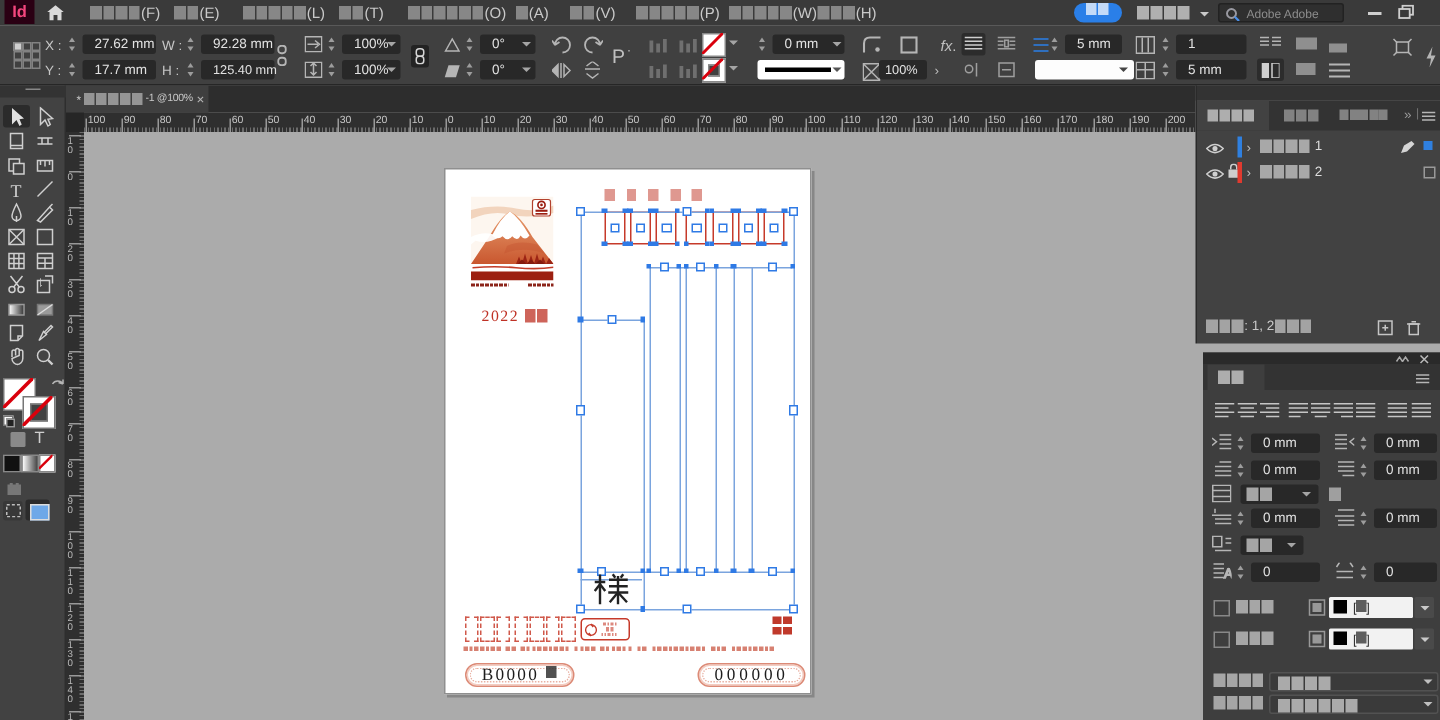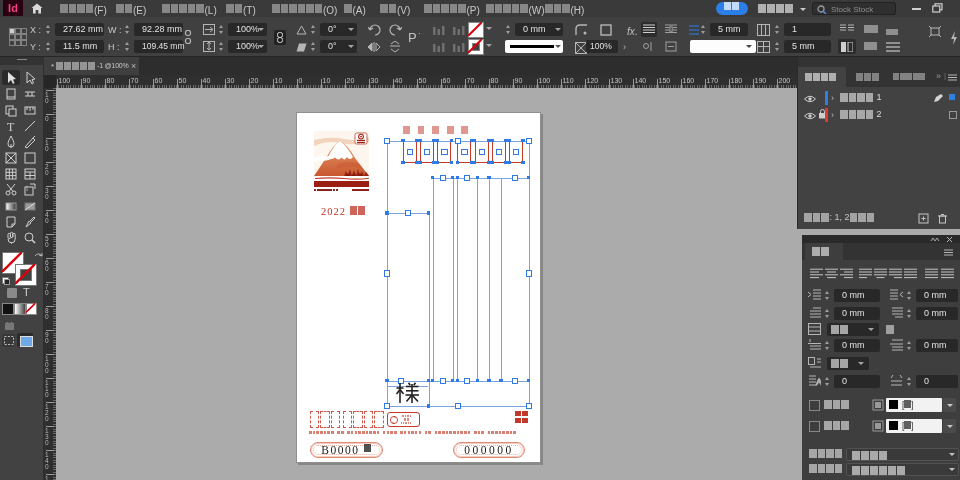--- a/index.html
+++ b/index.html
@@ -16,21 +16,21 @@
     <div style="position:absolute;left:486px;top:4px;font-size:10px;color:#c9c9c9;white-space:nowrap;"><i style="display:inline-block;width:7.5px;height:8.5px;background:#c6c6c6;opacity:0.55;margin-right:1px;vertical-align:top;"></i><i style="display:inline-block;width:7.5px;height:8.5px;background:#c6c6c6;opacity:0.55;margin-right:1px;vertical-align:top;"></i><i style="display:inline-block;width:7.5px;height:8.5px;background:#c6c6c6;opacity:0.55;margin-right:1px;vertical-align:top;"></i><i style="display:inline-block;width:7.5px;height:8.5px;background:#c6c6c6;opacity:0.55;margin-right:1px;vertical-align:top;"></i><i style="display:inline-block;width:7.5px;height:8.5px;background:#c6c6c6;opacity:0.55;margin-right:1px;vertical-align:top;"></i><span style="vertical-align:middle;">(W)</span></div>
     <div style="position:absolute;left:545px;top:4px;font-size:10px;color:#c9c9c9;white-space:nowrap;"><i style="display:inline-block;width:7.5px;height:8.5px;background:#c6c6c6;opacity:0.55;margin-right:1px;vertical-align:top;"></i><i style="display:inline-block;width:7.5px;height:8.5px;background:#c6c6c6;opacity:0.55;margin-right:1px;vertical-align:top;"></i><i style="display:inline-block;width:7.5px;height:8.5px;background:#c6c6c6;opacity:0.55;margin-right:1px;vertical-align:top;"></i><span style="vertical-align:middle;">(H)</span></div>
     <div style="position:absolute;left:716px;top:2px;width:32px;height:13px;border-radius:7px;background:#2a7fe8;text-align:center;line-height:13px;"><i style="display:inline-block;width:7px;height:8px;background:#eef4fd;opacity:0.78;margin-right:1px;vertical-align:top;"></i><i style="display:inline-block;width:7px;height:8px;background:#eef4fd;opacity:0.78;margin-right:1px;vertical-align:top;"></i></div>
     <div style="position:absolute;left:758px;top:4px;"><i style="display:inline-block;width:8px;height:9px;background:#d2d2d2;opacity:0.78;margin-right:1px;vertical-align:top;"></i><i style="display:inline-block;width:8px;height:9px;background:#d2d2d2;opacity:0.78;margin-right:1px;vertical-align:top;"></i><i style="display:inline-block;width:8px;height:9px;background:#d2d2d2;opacity:0.78;margin-right:1px;vertical-align:top;"></i><i style="display:inline-block;width:8px;height:9px;background:#d2d2d2;opacity:0.78;margin-right:1px;vertical-align:top;"></i></div>
     <div style="position:absolute;left:800px;top:8px;border-left:3px solid transparent;border-right:3px solid transparent;border-top:3.5px solid #c9c9c9;"></div>
     <div style="position:absolute;left:812px;top:2px;width:84px;height:13px;background:#2f2f2f;border:1px solid #222;box-sizing:border-box;border-radius:2px;">
       <svg width="10" height="9" style="position:absolute;left:4px;top:2px;" viewBox="0 0 10 9">
         <circle cx="4" cy="4" r="3" fill="none" stroke="#9a9aa2" stroke-width="1.3"></circle>
         <line x1="6.2" y1="6.2" x2="9" y2="9" stroke="#4a8fe8" stroke-width="1.5"></line>
       </svg>
-      <span style="position:absolute;left:18px;top:2px;font-size:8px;color:#8d8d8d;">Stock Stock</span>
+      <span style="position:absolute;left:18px;top:2px;font-size:8px;color:#8d8d8d;">Adobe Adobe</span>
     </div>
     <div style="position:absolute;left:912px;top:8px;width:9px;height:2px;background:#cfcfcf;"></div>
     <svg style="position:absolute;left:932px;top:3px;" width="11" height="10" viewBox="0 0 11 10">
       <rect x="3" y="0.8" width="7" height="6" fill="none" stroke="#cfcfcf" stroke-width="1.2"></rect>
       <rect x="0.8" y="3" width="7" height="6" fill="#3a3a3a" stroke="#cfcfcf" stroke-width="1.2"></rect>
     </svg>
   </div>
 <div style="position:absolute;left:0;top:17px;width:960px;height:40px;background:#404040;border-bottom:1px solid #262626;box-sizing:border-box;">
     <div style="position:absolute;left:9px;top:11px;width:17px;height:17px;">
       <div style="position:absolute;left:0px;top:0px;width:4px;height:4px;border:1px solid #828282;background:#cfcfcf;"></div>
@@ -53,27 +53,27 @@
     <div style="position:absolute;left:124px;top:6px;width:8px;height:13px;">
       <div style="position:absolute;left:1px;top:2px;border-left:2.5px solid transparent;border-right:2.5px solid transparent;border-bottom:3px solid #9d9d9d;"></div>
       <div style="position:absolute;left:1px;bottom:2px;border-left:2.5px solid transparent;border-right:2.5px solid transparent;border-top:3px solid #9d9d9d;"></div>
     </div>
     <div style="position:absolute;left:134px;top:6px;width:49px;height:13px;background:#282828;border-radius:2px;color:#e2e2e2;font-size:9px;line-height:13px;padding-left:8px;box-sizing:border-box;white-space:nowrap;">92.28 mm</div>
     <div style="position:absolute;left:30px;top:25px;font-size:9px;line-height:11px;color:#c6c6c6;white-space:nowrap;">Y :</div>
     <div style="position:absolute;left:45px;top:23px;width:8px;height:13px;">
       <div style="position:absolute;left:1px;top:2px;border-left:2.5px solid transparent;border-right:2.5px solid transparent;border-bottom:3px solid #9d9d9d;"></div>
       <div style="position:absolute;left:1px;bottom:2px;border-left:2.5px solid transparent;border-right:2.5px solid transparent;border-top:3px solid #9d9d9d;"></div>
     </div>
-    <div style="position:absolute;left:55px;top:23px;width:49px;height:13px;background:#282828;border-radius:2px;color:#e2e2e2;font-size:9px;line-height:13px;padding-left:8px;box-sizing:border-box;white-space:nowrap;">11.5 mm</div>
+    <div style="position:absolute;left:55px;top:23px;width:49px;height:13px;background:#282828;border-radius:2px;color:#e2e2e2;font-size:9px;line-height:13px;padding-left:8px;box-sizing:border-box;white-space:nowrap;">17.7 mm</div>
     <div style="position:absolute;left:108px;top:25px;font-size:9px;line-height:11px;color:#c6c6c6;white-space:nowrap;">H :</div>
     <div style="position:absolute;left:124px;top:23px;width:8px;height:13px;">
       <div style="position:absolute;left:1px;top:2px;border-left:2.5px solid transparent;border-right:2.5px solid transparent;border-bottom:3px solid #9d9d9d;"></div>
       <div style="position:absolute;left:1px;bottom:2px;border-left:2.5px solid transparent;border-right:2.5px solid transparent;border-top:3px solid #9d9d9d;"></div>
     </div>
-    <div style="position:absolute;left:134px;top:23px;width:49px;height:13px;background:#282828;border-radius:2px;color:#e2e2e2;font-size:8.5px;line-height:13px;padding-left:8px;box-sizing:border-box;white-space:nowrap;">109.45 mm</div>
+    <div style="position:absolute;left:134px;top:23px;width:49px;height:13px;background:#282828;border-radius:2px;color:#e2e2e2;font-size:8.5px;line-height:13px;padding-left:8px;box-sizing:border-box;white-space:nowrap;">125.40 mm</div>
     <svg style="position:absolute;left:183px;top:13px;" width="10" height="14" viewBox="0 0 10 14">
       <rect x="2.5" y="0.5" width="5" height="5" rx="2" fill="none" stroke="#b5b5b5" stroke-width="1.2"></rect>
       <rect x="2.5" y="8.5" width="5" height="5" rx="2" fill="none" stroke="#b5b5b5" stroke-width="1.2"></rect>
     </svg>
     <svg style="position:absolute;left:203px;top:7px;" width="12" height="11" viewBox="0 0 12 11">
       <rect x="0.5" y="0.5" width="11" height="10" fill="none" stroke="#b5b5b5"></rect>
       <path d="M2 5.5 H9 M7 3 L10 5.5 L7 8" fill="none" stroke="#b5b5b5"></path>
     </svg>
     <div style="position:absolute;left:218px;top:6px;width:8px;height:13px;">
       <div style="position:absolute;left:1px;top:2px;border-left:2.5px solid transparent;border-right:2.5px solid transparent;border-bottom:3px solid #9d9d9d;"></div>
@@ -716,21 +716,21 @@
       <div style="position:absolute;left:104px;top:309px;font-size:0;"><i style="display:inline-block;width:1.2000000000000002px;height:2.2px;background:#c63a2a;opacity:0.6;margin-right:1px;vertical-align:top;"></i><i style="display:inline-block;width:1.2000000000000002px;height:2.2px;background:#c63a2a;opacity:0.6;margin-right:1px;vertical-align:top;"></i><i style="display:inline-block;width:1.2000000000000002px;height:2.2px;background:#c63a2a;opacity:0.6;margin-right:1px;vertical-align:top;"></i><i style="display:inline-block;width:1.2000000000000002px;height:2.2px;background:#c63a2a;opacity:0.6;margin-right:1px;vertical-align:top;"></i><i style="display:inline-block;width:1.2000000000000002px;height:2.2px;background:#c63a2a;opacity:0.6;margin-right:1px;vertical-align:top;"></i></div>
       <div style="position:absolute;left:218px;top:297.5px;width:5.6px;height:5.6px;background:#c0392b;"></div>
       <div style="position:absolute;left:225px;top:297.5px;width:5.6px;height:5.6px;background:#c0392b;"></div>
       <div style="position:absolute;left:218px;top:304.5px;width:5.6px;height:5.6px;background:#c0392b;"></div>
       <div style="position:absolute;left:225px;top:304.5px;width:5.6px;height:5.6px;background:#c0392b;"></div>
       <div style="position:absolute;left:12px;top:318px;white-space:nowrap;font-size:0;line-height:0;"><i style="display:inline-block;width:2.6px;height:3.4px;background:#c8503c;opacity:0.72;margin-right:1.1px;vertical-align:top;"></i><i style="display:inline-block;width:2.6px;height:3.4px;background:#c8503c;opacity:0.72;margin-right:1.1px;vertical-align:top;"></i><i style="display:inline-block;width:2.6px;height:3.4px;background:#c8503c;opacity:0.72;margin-right:1.1px;vertical-align:top;"></i><i style="display:inline-block;width:2.6px;height:3.4px;background:#c8503c;opacity:0.72;margin-right:1.1px;vertical-align:top;"></i><i style="display:inline-block;width:2.6px;height:3.4px;background:#c8503c;opacity:0.72;margin-right:1.1px;vertical-align:top;"></i><i style="display:inline-block;width:2.6px;height:3.4px;background:#c8503c;opacity:0.72;margin-right:1.1px;vertical-align:top;"></i><i style="display:inline-block;width:2.6px;height:3.4px;background:#c8503c;opacity:0.72;margin-right:1.1px;vertical-align:top;"></i><i style="display:inline-block;width:2.5px;"></i><i style="display:inline-block;width:2.6px;height:3.4px;background:#c8503c;opacity:0.72;margin-right:1.1px;vertical-align:top;"></i><i style="display:inline-block;width:2.6px;height:3.4px;background:#c8503c;opacity:0.72;margin-right:1.1px;vertical-align:top;"></i><i style="display:inline-block;width:2.5px;"></i><i style="display:inline-block;width:2.6px;height:3.4px;background:#c8503c;opacity:0.72;margin-right:1.1px;vertical-align:top;"></i><i style="display:inline-block;width:2.6px;height:3.4px;background:#c8503c;opacity:0.72;margin-right:1.1px;vertical-align:top;"></i><i style="display:inline-block;width:2.6px;height:3.4px;background:#c8503c;opacity:0.72;margin-right:1.1px;vertical-align:top;"></i><i style="display:inline-block;width:2.6px;height:3.4px;background:#c8503c;opacity:0.72;margin-right:1.1px;vertical-align:top;"></i><i style="display:inline-block;width:2.6px;height:3.4px;background:#c8503c;opacity:0.72;margin-right:1.1px;vertical-align:top;"></i><i style="display:inline-block;width:2.6px;height:3.4px;background:#c8503c;opacity:0.72;margin-right:1.1px;vertical-align:top;"></i><i style="display:inline-block;width:2.6px;height:3.4px;background:#c8503c;opacity:0.72;margin-right:1.1px;vertical-align:top;"></i><i style="display:inline-block;width:2.6px;height:3.4px;background:#c8503c;opacity:0.72;margin-right:1.1px;vertical-align:top;"></i><i style="display:inline-block;width:2.6px;height:3.4px;background:#c8503c;opacity:0.72;margin-right:1.1px;vertical-align:top;"></i><i style="display:inline-block;width:2.5px;"></i><i style="display:inline-block;width:2.6px;height:3.4px;background:#c8503c;opacity:0.72;margin-right:1.1px;vertical-align:top;"></i><i style="display:inline-block;width:2.6px;height:3.4px;background:#c8503c;opacity:0.72;margin-right:1.1px;vertical-align:top;"></i><i style="display:inline-block;width:2.6px;height:3.4px;background:#c8503c;opacity:0.72;margin-right:1.1px;vertical-align:top;"></i><i style="display:inline-block;width:2.6px;height:3.4px;background:#c8503c;opacity:0.72;margin-right:1.1px;vertical-align:top;"></i><i style="display:inline-block;width:2.5px;"></i><i style="display:inline-block;width:2.6px;height:3.4px;background:#c8503c;opacity:0.72;margin-right:1.1px;vertical-align:top;"></i><i style="display:inline-block;width:2.6px;height:3.4px;background:#c8503c;opacity:0.72;margin-right:1.1px;vertical-align:top;"></i><i style="display:inline-block;width:2.6px;height:3.4px;background:#c8503c;opacity:0.72;margin-right:1.1px;vertical-align:top;"></i><i style="display:inline-block;width:2.6px;height:3.4px;background:#c8503c;opacity:0.72;margin-right:1.1px;vertical-align:top;"></i><i style="display:inline-block;width:2.6px;height:3.4px;background:#c8503c;opacity:0.72;margin-right:1.1px;vertical-align:top;"></i><i style="display:inline-block;width:2.6px;height:3.4px;background:#c8503c;opacity:0.72;margin-right:1.1px;vertical-align:top;"></i><i style="display:inline-block;width:2.5px;"></i><i style="display:inline-block;width:2.6px;height:3.4px;background:#c8503c;opacity:0.72;margin-right:1.1px;vertical-align:top;"></i><i style="display:inline-block;width:2.6px;height:3.4px;background:#c8503c;opacity:0.72;margin-right:1.1px;vertical-align:top;"></i><i style="display:inline-block;width:2.5px;"></i><i style="display:inline-block;width:2.6px;height:3.4px;background:#c8503c;opacity:0.72;margin-right:1.1px;vertical-align:top;"></i><i style="display:inline-block;width:2.6px;height:3.4px;background:#c8503c;opacity:0.72;margin-right:1.1px;vertical-align:top;"></i><i style="display:inline-block;width:2.6px;height:3.4px;background:#c8503c;opacity:0.72;margin-right:1.1px;vertical-align:top;"></i><i style="display:inline-block;width:2.6px;height:3.4px;background:#c8503c;opacity:0.72;margin-right:1.1px;vertical-align:top;"></i><i style="display:inline-block;width:2.6px;height:3.4px;background:#c8503c;opacity:0.72;margin-right:1.1px;vertical-align:top;"></i><i style="display:inline-block;width:2.6px;height:3.4px;background:#c8503c;opacity:0.72;margin-right:1.1px;vertical-align:top;"></i><i style="display:inline-block;width:2.6px;height:3.4px;background:#c8503c;opacity:0.72;margin-right:1.1px;vertical-align:top;"></i><i style="display:inline-block;width:2.6px;height:3.4px;background:#c8503c;opacity:0.72;margin-right:1.1px;vertical-align:top;"></i><i style="display:inline-block;width:2.6px;height:3.4px;background:#c8503c;opacity:0.72;margin-right:1.1px;vertical-align:top;"></i><i style="display:inline-block;width:2.6px;height:3.4px;background:#c8503c;opacity:0.72;margin-right:1.1px;vertical-align:top;"></i><i style="display:inline-block;width:2.5px;"></i><i style="display:inline-block;width:2.6px;height:3.4px;background:#c8503c;opacity:0.72;margin-right:1.1px;vertical-align:top;"></i><i style="display:inline-block;width:2.6px;height:3.4px;background:#c8503c;opacity:0.72;margin-right:1.1px;vertical-align:top;"></i><i style="display:inline-block;width:2.6px;height:3.4px;background:#c8503c;opacity:0.72;margin-right:1.1px;vertical-align:top;"></i><i style="display:inline-block;width:2.5px;"></i><i style="display:inline-block;width:2.6px;height:3.4px;background:#c8503c;opacity:0.72;margin-right:1.1px;vertical-align:top;"></i><i style="display:inline-block;width:2.6px;height:3.4px;background:#c8503c;opacity:0.72;margin-right:1.1px;vertical-align:top;"></i><i style="display:inline-block;width:2.6px;height:3.4px;background:#c8503c;opacity:0.72;margin-right:1.1px;vertical-align:top;"></i><i style="display:inline-block;width:2.6px;height:3.4px;background:#c8503c;opacity:0.72;margin-right:1.1px;vertical-align:top;"></i><i style="display:inline-block;width:2.6px;height:3.4px;background:#c8503c;opacity:0.72;margin-right:1.1px;vertical-align:top;"></i><i style="display:inline-block;width:2.6px;height:3.4px;background:#c8503c;opacity:0.72;margin-right:1.1px;vertical-align:top;"></i><i style="display:inline-block;width:2.6px;height:3.4px;background:#c8503c;opacity:0.72;margin-right:1.1px;vertical-align:top;"></i><i style="display:inline-block;width:2.6px;height:3.4px;background:#c8503c;opacity:0.72;margin-right:1.1px;vertical-align:top;"></i><i style="display:inline-block;width:2.5px;"></i></div>
       <div style="position:absolute;left:12.5px;top:328.5px;width:73px;height:16px;border:1.2px solid #dc8a76;border-radius:8px;box-sizing:border-box;box-shadow:inset 0 0 0 1px #f3cdc2;">
         <div style="position:absolute;left:2px;top:2px;right:2px;bottom:2px;border:1px dotted #e8b0a2;border-radius:5px;"></div>
         <div style="position:absolute;left:0;top:1px;width:100%;text-align:center;font-family:'Liberation Serif',serif;font-size:11.5px;color:#1c1c1c;letter-spacing:1.5px;">B0000 <i style="display:inline-block;width:7px;height:8px;background:#333;opacity:0.85;margin-right:0px;vertical-align:top;"></i></div>
       </div>
-      <div style="position:absolute;left:156px;top:328.5px;width:72px;height:16px;border:1.2px solid #dc8a76;border-radius:8px;box-sizing:border-box;box-shadow:inset 0 0 0 1px #f3cdc2;">
+      <div style="position:absolute;left:168px;top:328.5px;width:72px;height:16px;border:1.2px solid #dc8a76;border-radius:8px;box-sizing:border-box;box-shadow:inset 0 0 0 1px #f3cdc2;">
         <div style="position:absolute;left:2px;top:2px;right:2px;bottom:2px;border:1px dotted #e8b0a2;border-radius:5px;"></div>
         <div style="position:absolute;left:0;top:1px;width:100%;text-align:center;font-family:'Liberation Serif',serif;font-size:11.5px;color:#1c1c1c;letter-spacing:2.5px;">000000</div>
       </div>
     </div>
   </div>
 <div style="position:absolute;left:797px;top:57px;width:163px;height:423px;">
     <div style="position:absolute;left:0px;top:0px;width:163px;height:10px;background:#333333;"></div>
     <div style="position:absolute;left:0px;top:0px;width:1px;height:172px;background:#2a2a2a;"></div>
     <div style="position:absolute;left:1px;top:10px;width:162px;height:162px;background:#424242;">
       <div style="position:absolute;left:0px;top:0px;width:162px;height:20px;background:#333333;"></div>

